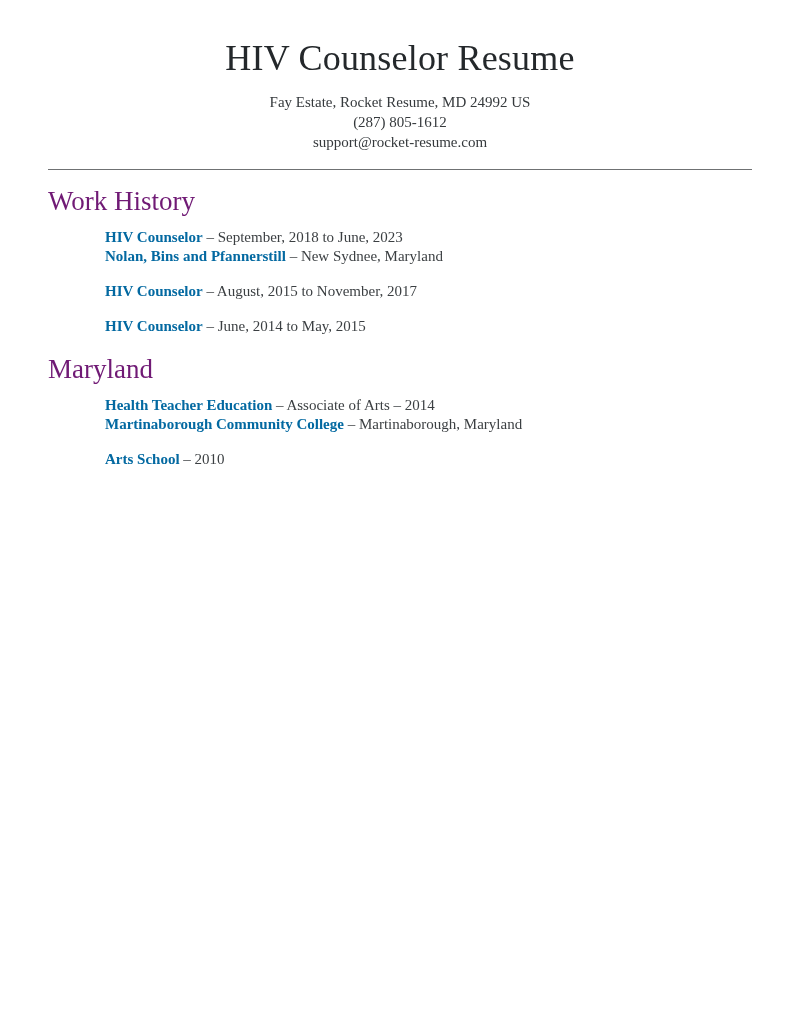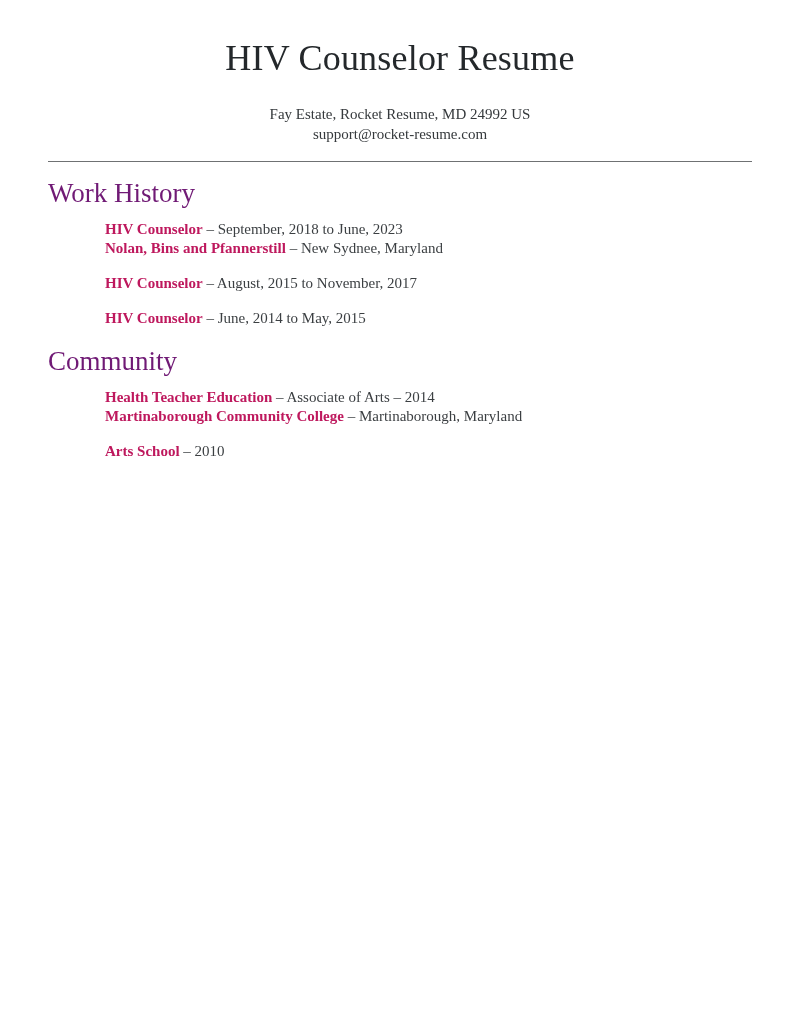--- a/index.html
+++ b/index.html
@@ -19,21 +19,21 @@
   }
   .header { text-align: center; }
   .resume-title {
     font-size: 36px;
     line-height: 44px;
     font-weight: 400;
     color: #24282b;
     letter-spacing: 0.2px;
   }
   .contact {
-    margin-top: 24px;
+    margin-top: 12px;
     font-size: 15px;
     line-height: 20px;
     color: #35393c;
   }
   .divider {
     border: none;
     border-top: 1.5px solid #6f7173;
     margin-top: 17px;
   }
   .section-heading {
@@ -48,32 +48,33 @@
     margin-top: 10px;
   }
   .entry {
     font-size: 15px;
     line-height: 19px;
     margin-bottom: 16px;
     color: #3b3f42;
   }
   .strong {
     font-weight: 600;
-    color: #be185d;
+    color: #0369a1;
   }
 </style>
 </head>
 <body>
 
 <div class="page">
 
   <div class="header">
     <h1 class="resume-title">HIV Counselor Resume</h1>
     <div class="contact">
       <div>Fay Estate, Rocket Resume, MD 24992 US</div>
+      <div>(287) 805-1612</div>
       <div>support@rocket-resume.com</div>
     </div>
   </div>
 
   <hr class="divider">
 
   <section>
     <h2 class="section-heading">Work History</h2>
     <div class="entries">
 
@@ -87,21 +88,21 @@
       </div>
 
       <div class="entry">
         <div class="line"><span class="strong">HIV Counselor</span><span class="sep"> – </span><span>June, 2014 to May, 2015</span></div>
       </div>
 
     </div>
   </section>
 
   <section>
-    <h2 class="section-heading">Community</h2>
+    <h2 class="section-heading">Maryland</h2>
     <div class="entries">
 
       <div class="entry">
         <div class="line"><span class="strong">Health Teacher Education</span><span class="sep"> – </span><span>Associate of Arts – 2014</span></div>
         <div class="line"><span class="strong">Martinaborough Community College</span><span class="sep"> – </span><span>Martinaborough, Maryland</span></div>
       </div>
 
       <div class="entry">
         <div class="line"><span class="strong">Arts School</span><span class="sep"> – </span><span>2010</span></div>
       </div>

